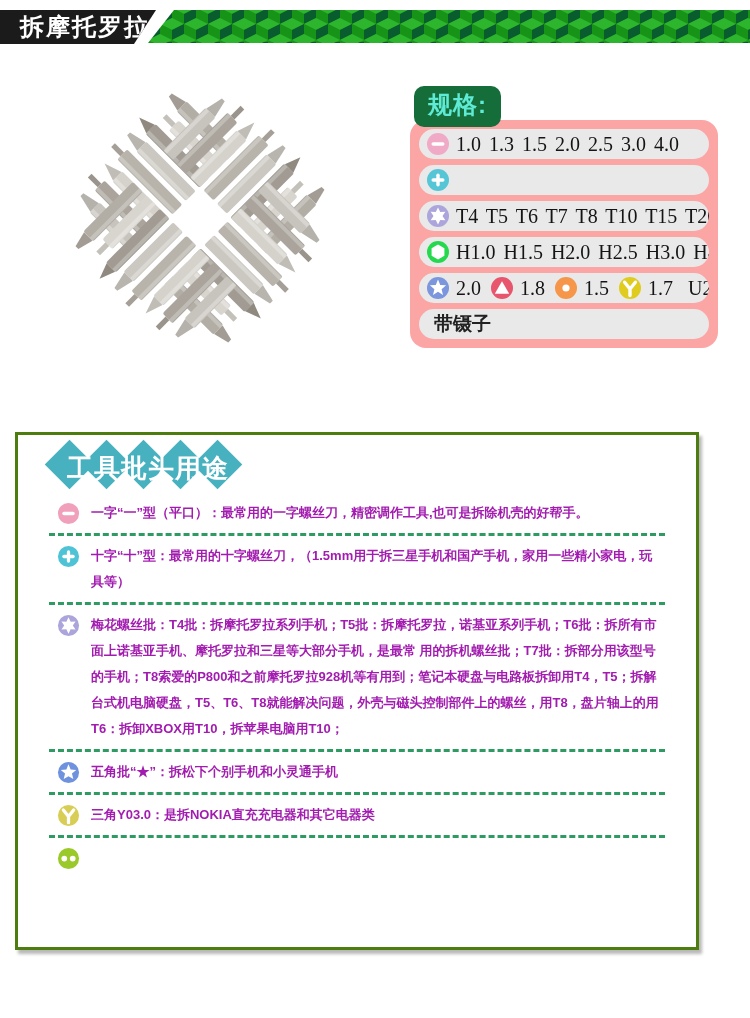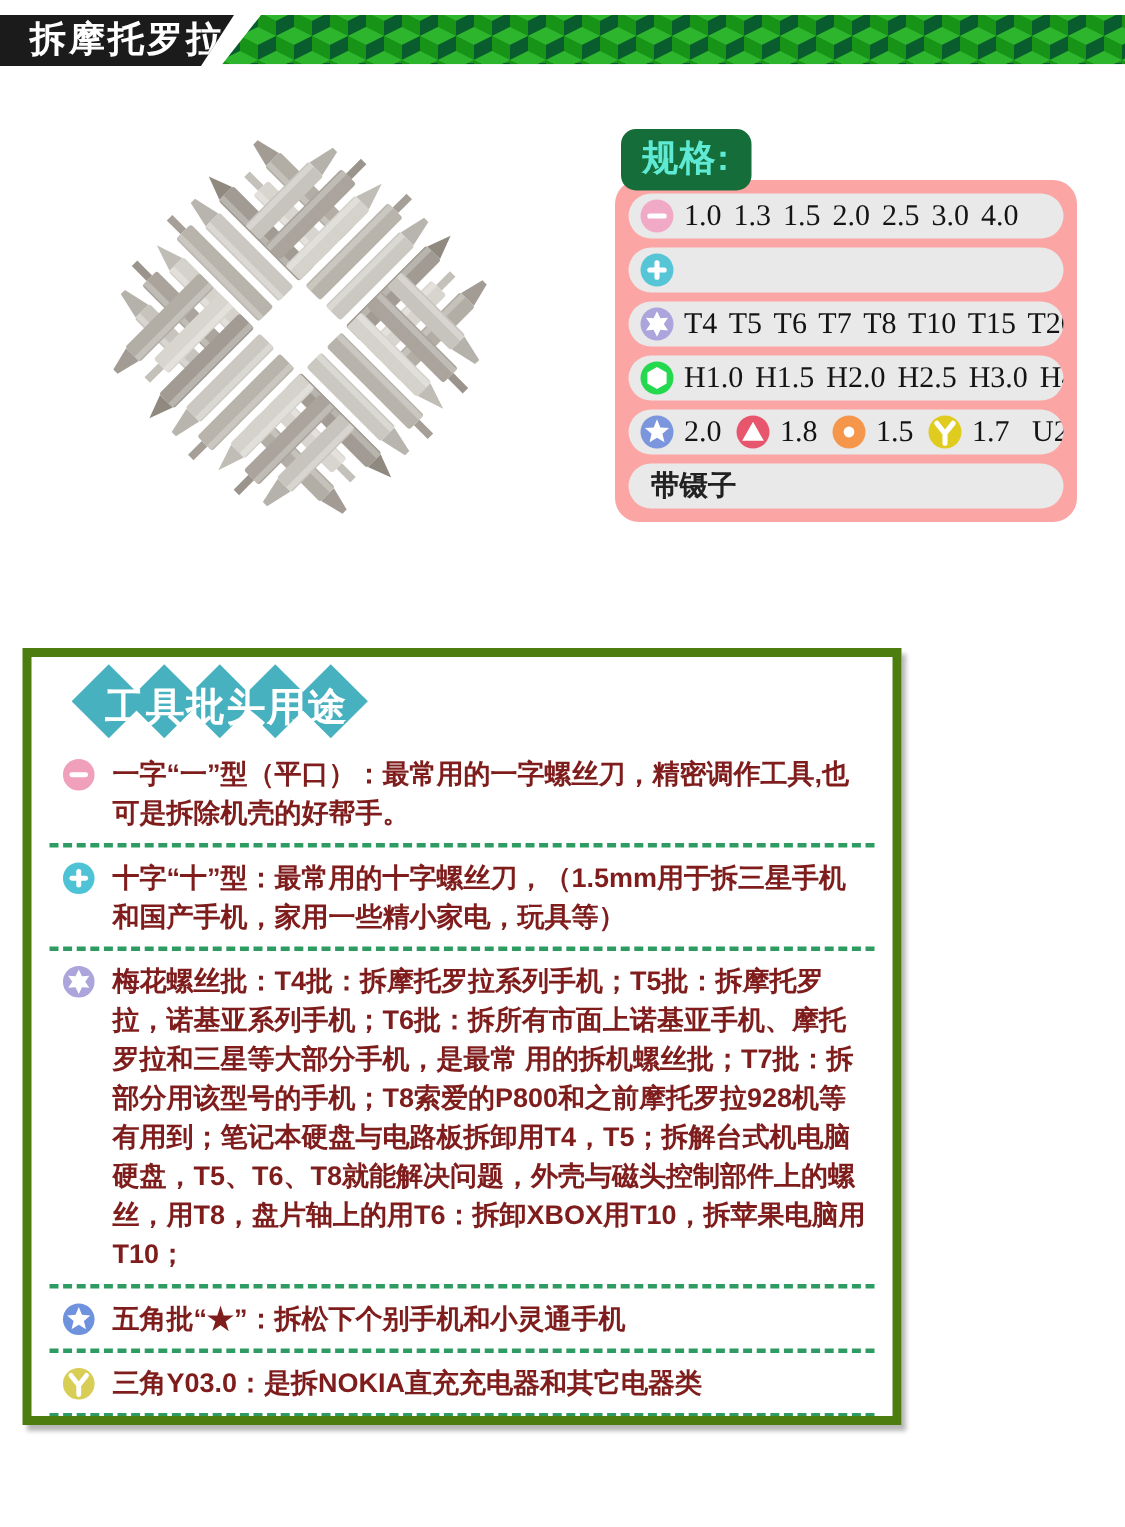--- a/index.html
+++ b/index.html
@@ -25,28 +25,28 @@
     padding:0 7px;margin-bottom:6px;overflow:hidden;white-space:nowrap;}
   .spec-row:last-child{margin-bottom:0;}
   .spec-text{font-family:"Liberation Serif",serif;font-size:20px;color:#141414;
     word-spacing:3px;margin-left:6px;}
   .spec-cn{font-size:19px;font-weight:bold;color:#222;margin-left:8px;}
   .seg{display:flex;align-items:center;margin-right:9px;}
   .ic{display:inline-flex;align-items:center;flex:0 0 auto;}
   .ic svg{display:block;}
 
   
-  .usage-box{position:absolute;left:15px;top:432px;width:586px;height:518px;background:#fff;
-    border:6px solid #4d7c0f;box-sizing:border-box;box-shadow:3px 4px 3px rgba(0,0,0,.28);overflow:hidden;}
+  .usage-box{position:absolute;left:15px;top:432px;width:684px;height:518px;background:#fff;
+    border:3px solid #4d7c0f;box-sizing:border-box;box-shadow:3px 4px 3px rgba(0,0,0,.28);overflow:hidden;}
   .usage-header{position:relative;height:58px;}
   .diamond{position:absolute;width:35px;height:35px;background:#47b1c0;transform:rotate(45deg);top:12px;}
   .usage-title{position:absolute;left:49px;top:16px;font-size:26px;font-weight:bold;color:#fff;
     z-index:2;letter-spacing:1px;white-space:nowrap;}
-  .usage-item{position:relative;margin:0 12px;padding:7px 4px 7px 42px;
-    border-bottom:3px dashed #2e9b62;font-weight:bold;font-size:18px;line-height:26px;color:#7f1d1d;}
+  .usage-item{position:relative;margin:0 31px;padding:7px 4px 7px 42px;
+    border-bottom:3px dashed #2e9b62;font-weight:bold;font-size:13px;line-height:26px;color:#a21caf;}
   .usage-item:last-child{border-bottom:none;}
   .usage-item .ic{position:absolute;left:8px;top:9px;}
   .usage-text{display:block;}
 </style>
 </head>
 <body>
 
 <div class="page">
 
   <div class="header-label">拆摩托罗拉</div>

